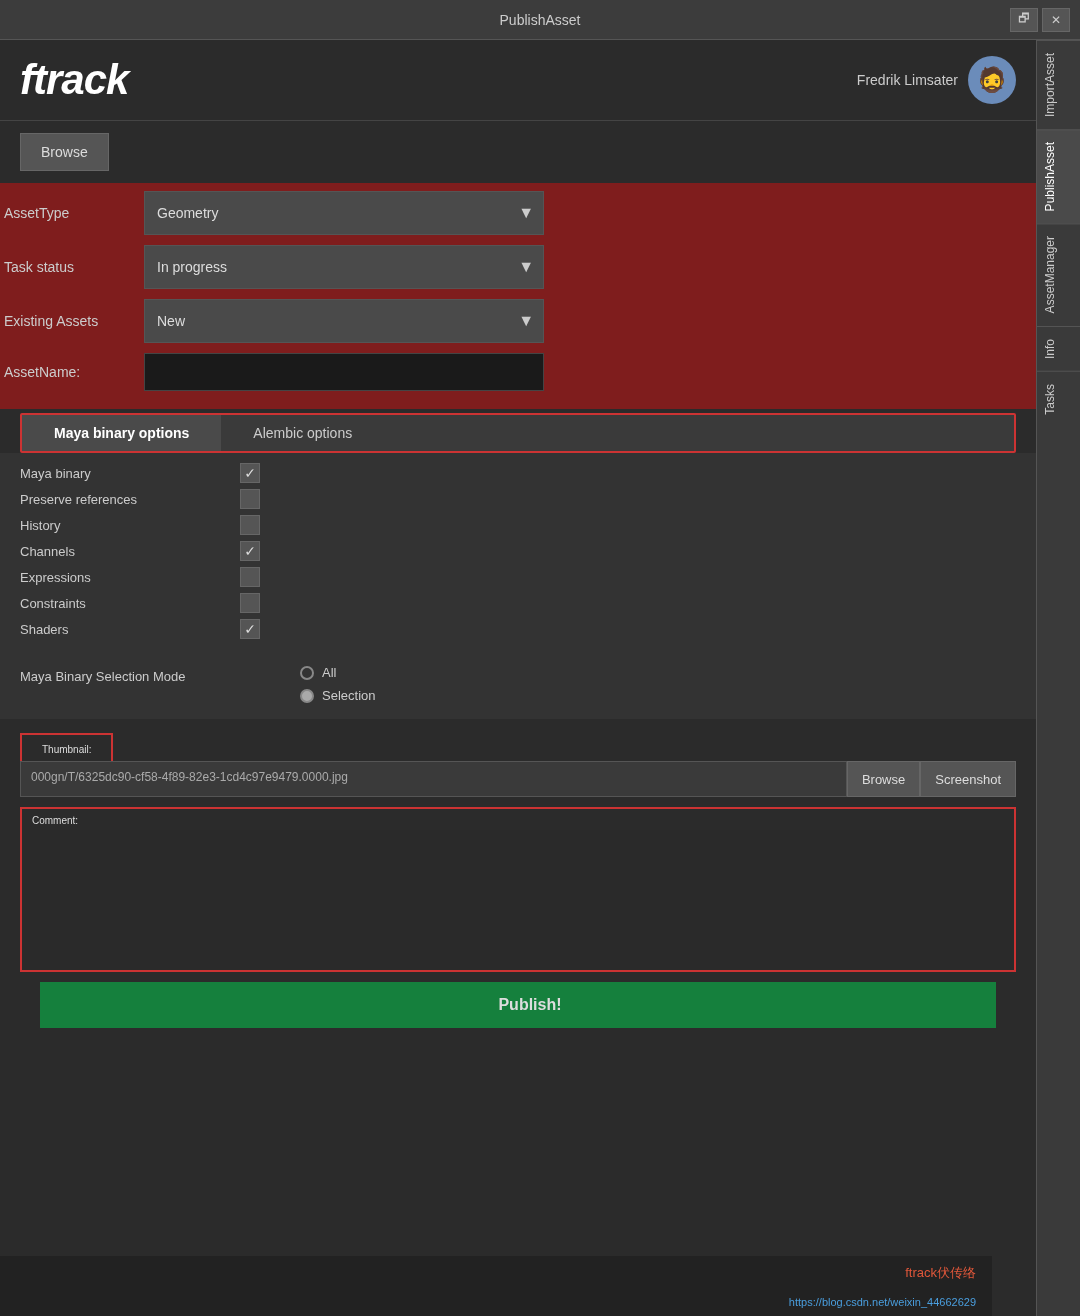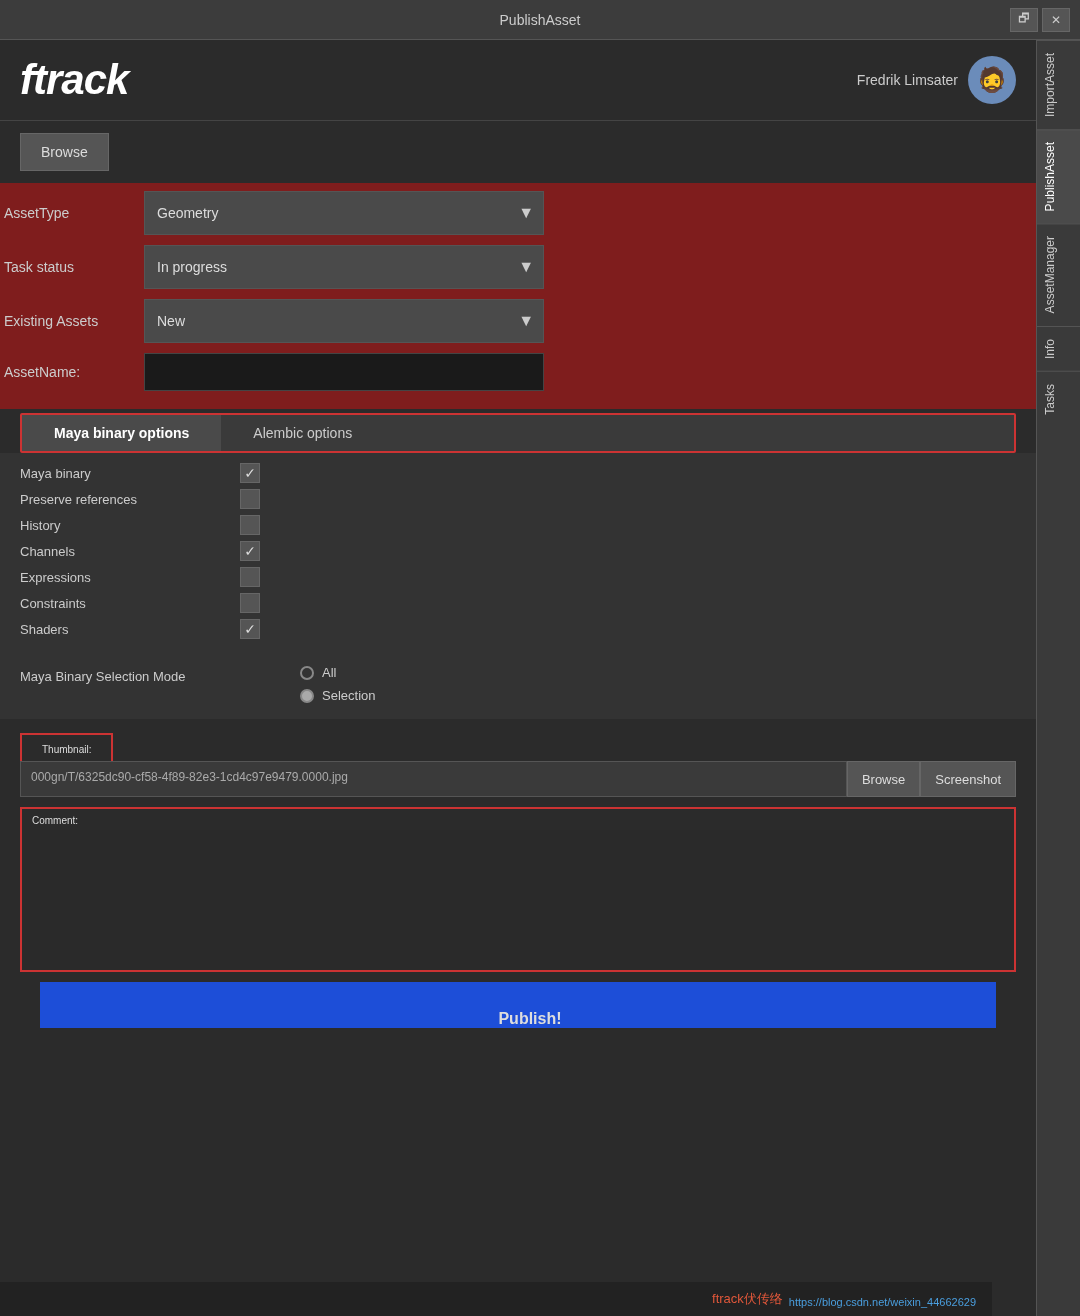--- a/index.html
+++ b/index.html
@@ -326,23 +326,23 @@
       color: #ddd;
       padding: 10px;
       font-size: 13px;
       height: 140px;
       resize: none;
       display: block;
     }
     
     .publish-bar {
       margin: 10px 20px 0;
-      background: #1d4ed8;
-      display: flex;
-      align-items: flex-end;
+      background: #15803d;
+      display: flex;
+      align-items: center;
       justify-content: center;
       height: 46px;
       cursor: pointer;
       padding-left: 24px;
     }
     .publish-btn-text {
       color: #ddd;
       font-size: 16px;
       font-weight: bold;
     }
@@ -520,21 +520,21 @@
     <textarea class="comment-textarea" style=""></textarea>
   </div>
 
   <div style="margin: 10px 20px 0;">
     <div class="publish-bar">
       <span class="publish-btn-text">Publish!</span>
     </div>
   </div>
 
   <div class="bottom-watermark">
-    <div style="display:flex; align-items:flex-end; gap:6px;">
+    <div style="display:flex; flex-direction:column; align-items:flex-end; gap:14px;">
       <span style="color:#e0573a; font-size:13px;">ftrack伏传络</span>
       <span class="watermark-url">https://blog.csdn.net/weixin_44662629</span>
     </div>
   </div>
 
 </div>
 
 <div class="right-sidebar">
   <div class="sidebar-tab">ImportAsset</div>
   <div class="sidebar-tab active">PublishAsset</div>

